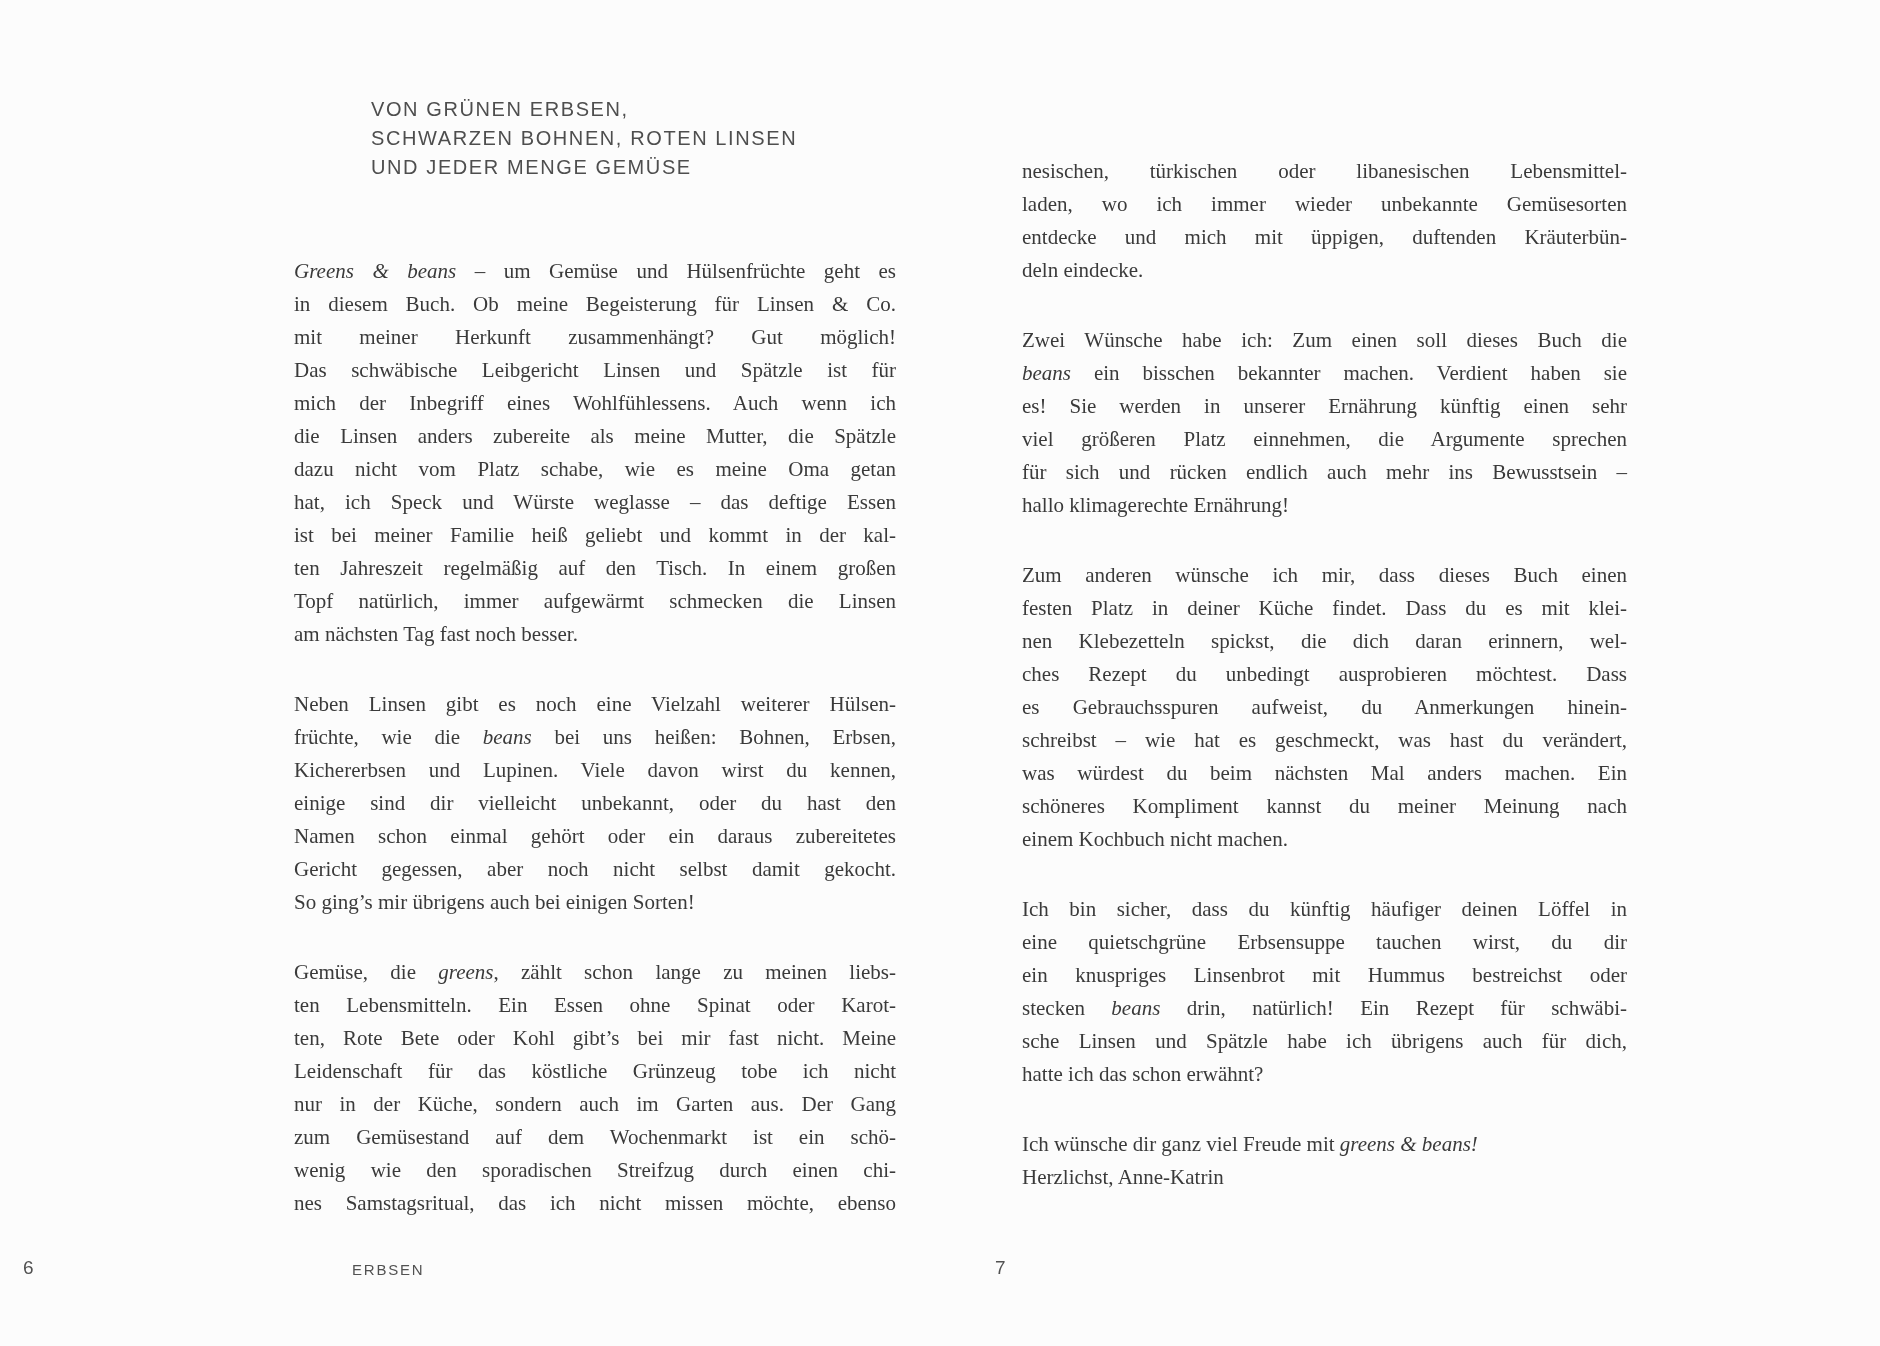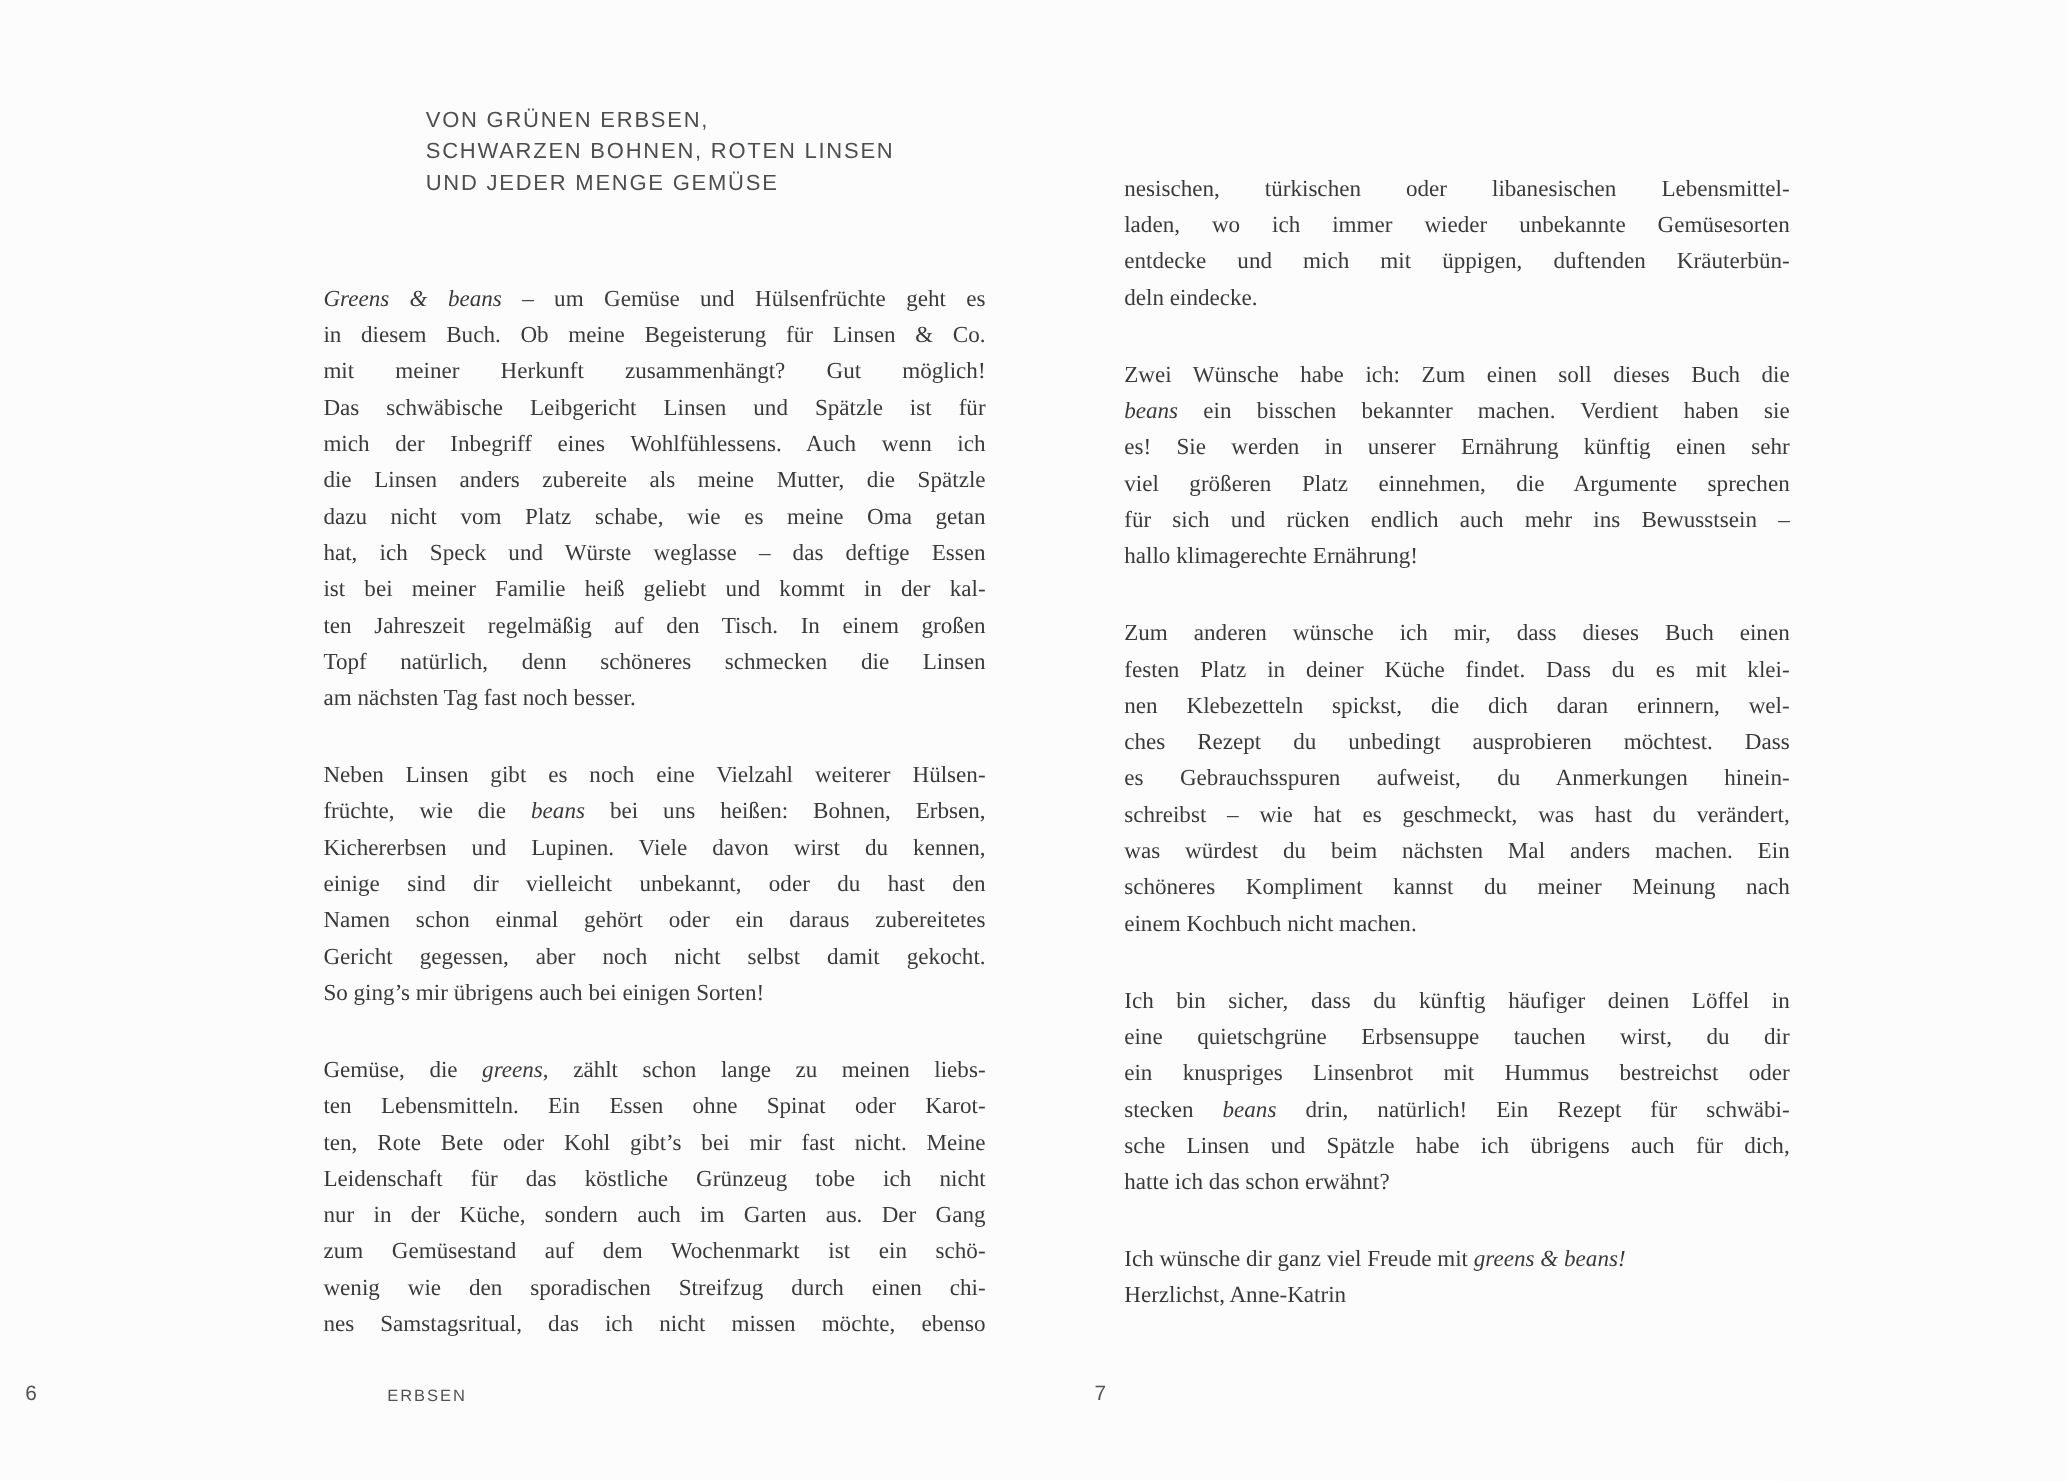--- a/index.html
+++ b/index.html
@@ -8,21 +8,21 @@
     position: relative;
     width: 1880px;
     height: 1346px;
     background: var(--bg, #fcfcfc);
     color: var(--fg, #3a3a3a);
     font-family: "Liberation Serif", serif;
     overflow: hidden;
   }
   .chapter-heading {
     position: absolute;
-    left: 387px;
+    left: 371px;
     top: 95px;
     font-family: "Liberation Sans", sans-serif;
     font-size: 20px;
     line-height: 29px;
     letter-spacing: 1.6px;
     font-weight: 400;
     color: var(--hd, #4e4e4e);
     white-space: nowrap;
   }
   .bodycol {
@@ -69,21 +69,21 @@
         <div class="tline just"><i>Greens &amp; beans</i> – um Gemüse und Hülsenfrüchte geht es</div>
         <div class="tline just">in diesem Buch. Ob meine Begeisterung für Linsen &amp; Co.</div>
         <div class="tline just">mit meiner Herkunft zusammenhängt? Gut möglich!</div>
         <div class="tline just">Das schwäbische Leibgericht Linsen und Spätzle ist für</div>
         <div class="tline just">mich der Inbegriff eines Wohlfühlessens. Auch wenn ich</div>
         <div class="tline just">die Linsen anders zubereite als meine Mutter, die Spätzle</div>
         <div class="tline just">dazu nicht vom Platz schabe, wie es meine Oma getan</div>
         <div class="tline just">hat, ich Speck und Würste weglasse – das deftige Essen</div>
         <div class="tline just">ist bei meiner Familie heiß geliebt und kommt in der kal-</div>
         <div class="tline just">ten Jahreszeit regelmäßig auf den Tisch. In einem großen</div>
-        <div class="tline just">Topf natürlich, denn schöneres schmecken die Linsen</div>
+        <div class="tline just">Topf natürlich, immer aufgewärmt schmecken die Linsen</div>
         <div class="tline">am nächsten Tag fast noch besser.</div>
       </div>
       <div class="para">
         <div class="tline just">Neben Linsen gibt es noch eine Vielzahl weiterer Hülsen-</div>
         <div class="tline just">früchte, wie die <i>beans</i> bei uns heißen: Bohnen, Erbsen,</div>
         <div class="tline just">Kichererbsen und Lupinen. Viele davon wirst du kennen,</div>
         <div class="tline just">einige sind dir vielleicht unbekannt, oder du hast den</div>
         <div class="tline just">Namen schon einmal gehört oder ein daraus zubereitetes</div>
         <div class="tline just">Gericht gegessen, aber noch nicht selbst damit gekocht.</div>
         <div class="tline">So ging’s mir übrigens auch bei einigen Sorten!</div>

